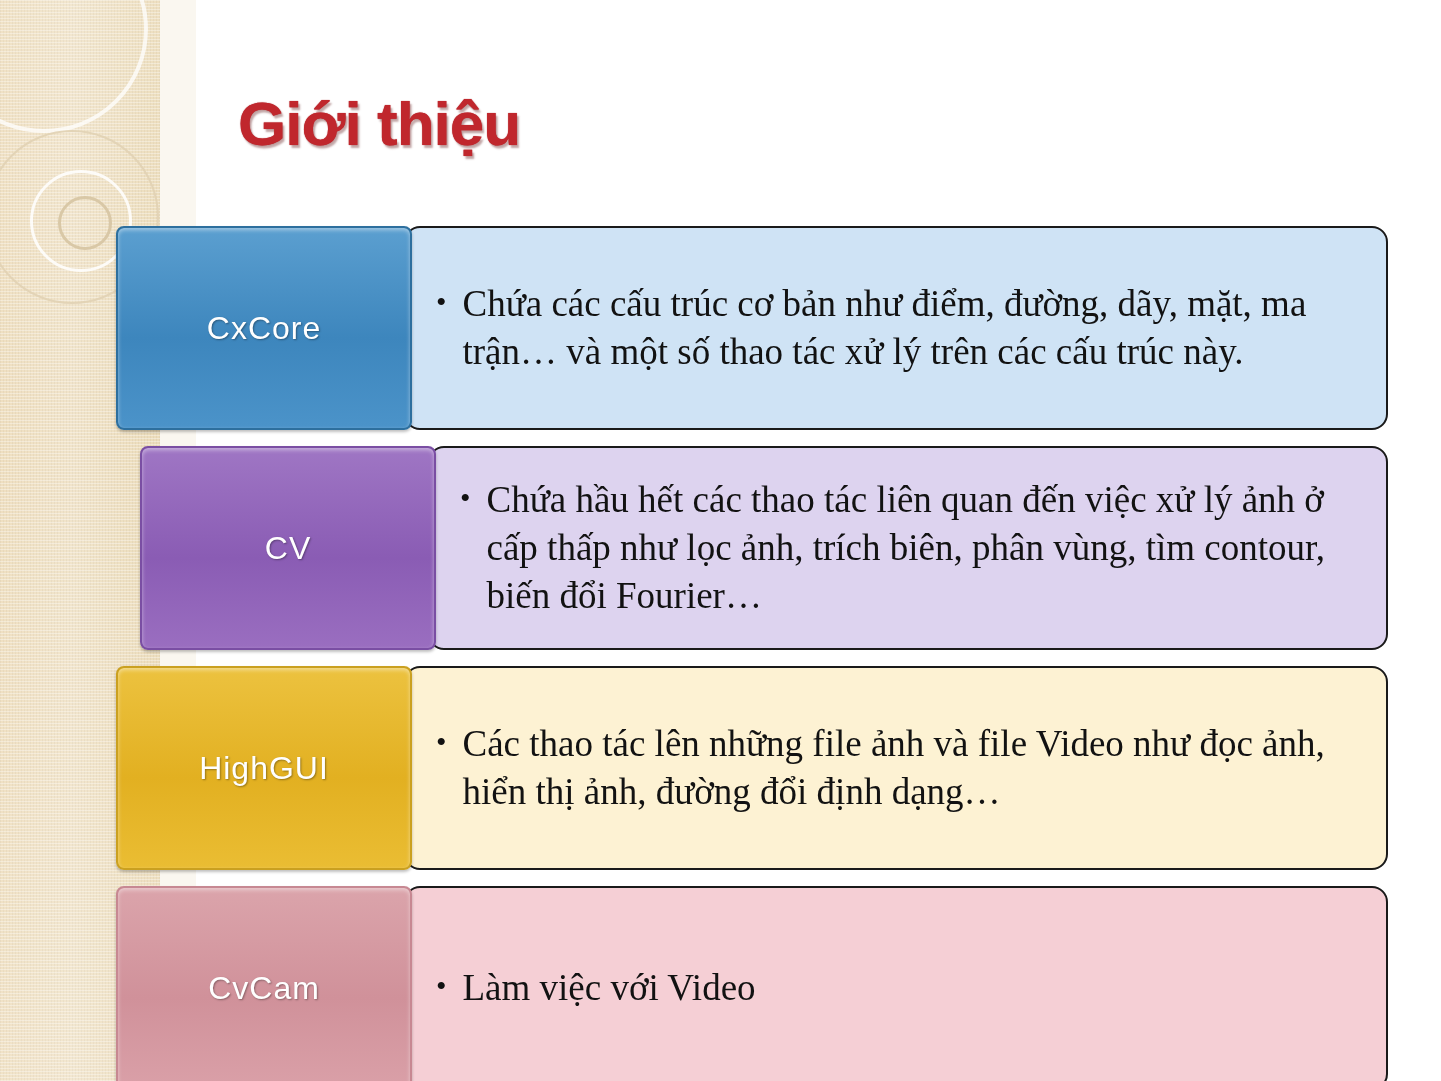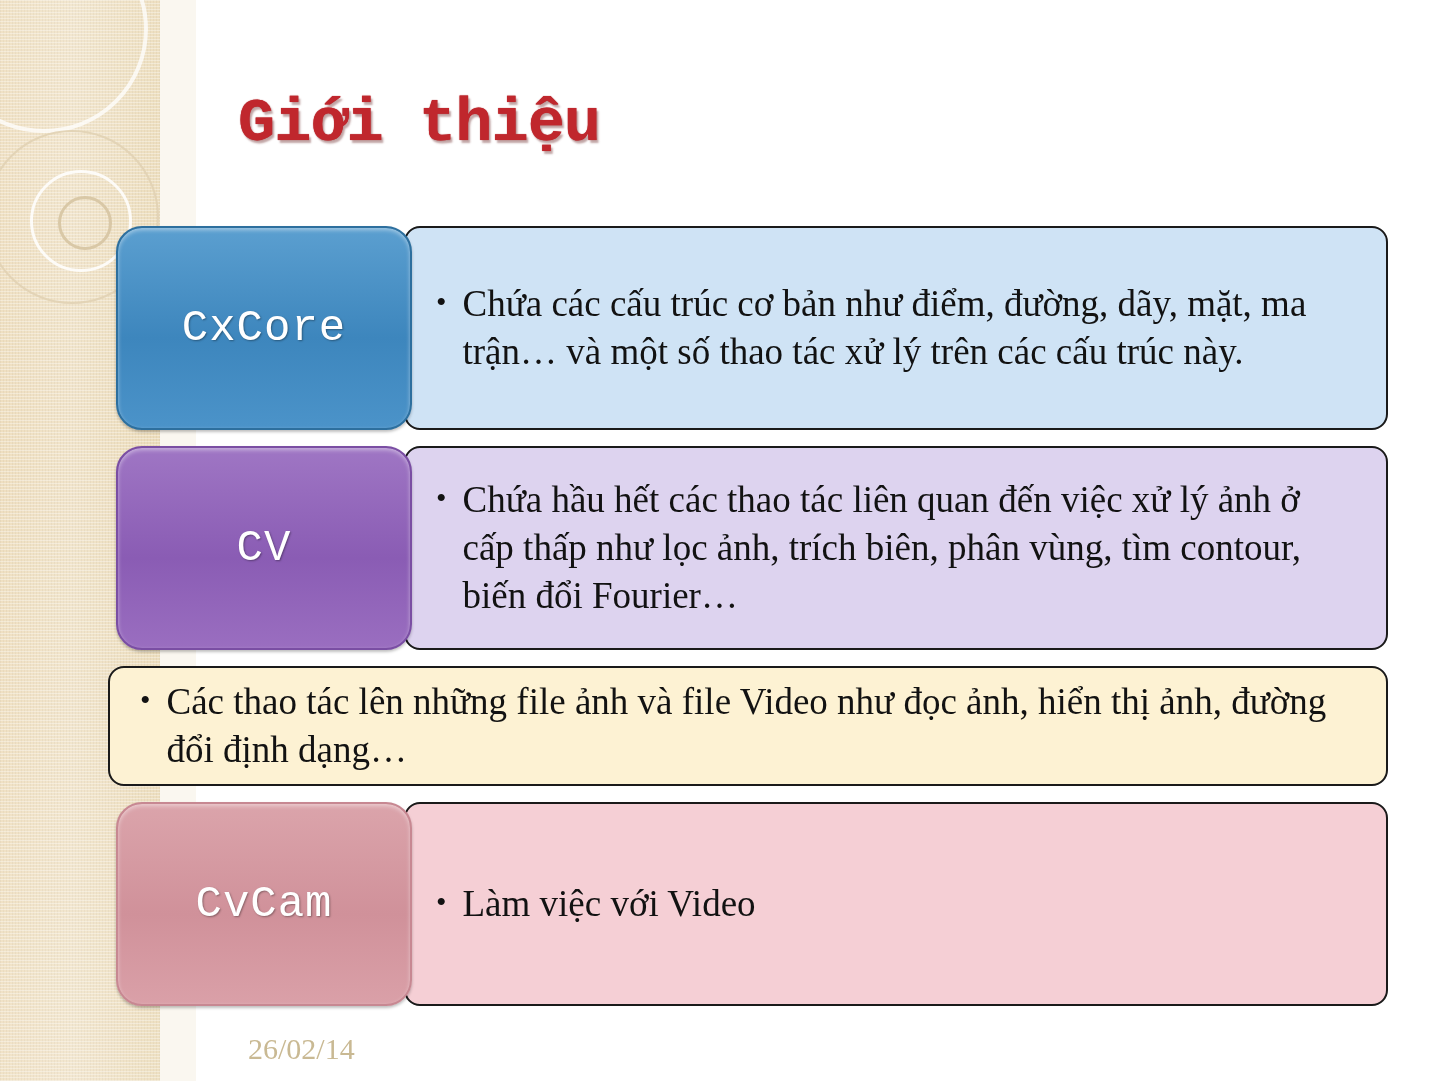--- a/index.html
+++ b/index.html
@@ -87,21 +87,21 @@
     pointer-events: none;
   }
   .streak-a { left: 160px; width: 36px; background: rgba(245,238,222,0.45); }
   .streak-b { left: 196px; width: 18px; background: rgba(255,255,255,0.25); }
 
   
   .title {
     position: absolute;
     left: 238px;
     top: 88px;
-    font-family: Liberation Mono, monospace;
+    font-family: Liberation Sans, sans-serif;
     font-weight: bold;
     font-size: 62px;
     letter-spacing: -1px;
     color: #c0272d;
     -webkit-text-stroke: 2px #ffffff;
     paint-order: stroke fill;
     text-shadow:
       0 0 1px #a81f24,
       2px 3px 2px rgba(120,60,60,0.45);
   }
@@ -115,27 +115,27 @@
   }
   .row {
     position: relative;
     display: flex;
     align-items: stretch;
     margin-bottom: 16px;
   }
   .label-box {
     width: 292px;
     min-height: 200px;
-    border-radius: 26px;
+    border-radius: 8px;
     display: flex;
     align-items: center;
     justify-content: center;
     color: #ffffff;
-    font-family: Liberation Mono, monospace;
-    font-size: 44px;
+    font-family: Liberation Sans, sans-serif;
+    font-size: 32px;
     letter-spacing: 1px;
     text-shadow: 1px 1px 2px rgba(0,0,0,0.35);
     box-shadow: inset 0 2px 4px rgba(255,255,255,0.45), 0 2px 3px rgba(0,0,0,0.25);
     position: relative;
     z-index: 2;
   }
   .text-box {
     flex: 1;
     margin-left: -8px;
     border-radius: 16px;
@@ -161,20 +161,21 @@
   .row-0 .label-box {
     background: linear-gradient(180deg, #5b9fd0 0%, #3d86bd 55%, #4b93c9 100%);
     border: 2px solid #2d6f9e;
   }
   .row-0 .text-box {
     background: #cfe3f5;
   }
   .row-1 .label-box {
     background: linear-gradient(180deg, #9f76c4 0%, #8a5cb4 55%, #9a6ec0 100%);
     border: 2px solid #7a4ea3;
+    margin-left: 24px;
   }
   .row-1 .text-box {
     background: #ddd3ef;
   }
   .row-2 .label-box {
     background: linear-gradient(180deg, #ecc23f 0%, #e2b021 55%, #eabd33 100%);
     border: 2px solid #caa020;
   }
   .row-2 .text-box {
     background: #fdf2d3;
@@ -233,20 +234,21 @@
       <div class="label-box">CV</div>
       <div class="text-box">
         <div class="bullet-line">
           <span class="dot">•</span>
           <span>Chứa hầu hết các thao tác liên quan đến việc xử lý ảnh ở cấp thấp như lọc ảnh, trích biên, phân vùng, tìm contour, biến đổi Fourier…</span>
         </div>
       </div>
     </div>
 
     <div class="row row-2">
+      <div class="label-box">HighGUI</div>
       <div class="text-box">
         <div class="bullet-line">
           <span class="dot">•</span>
           <span>Các thao tác lên những file ảnh và file Video như đọc ảnh, hiển thị ảnh, đường đổi định dạng…</span>
         </div>
       </div>
     </div>
 
     <div class="row row-3">
       <div class="label-box">CvCam</div>

